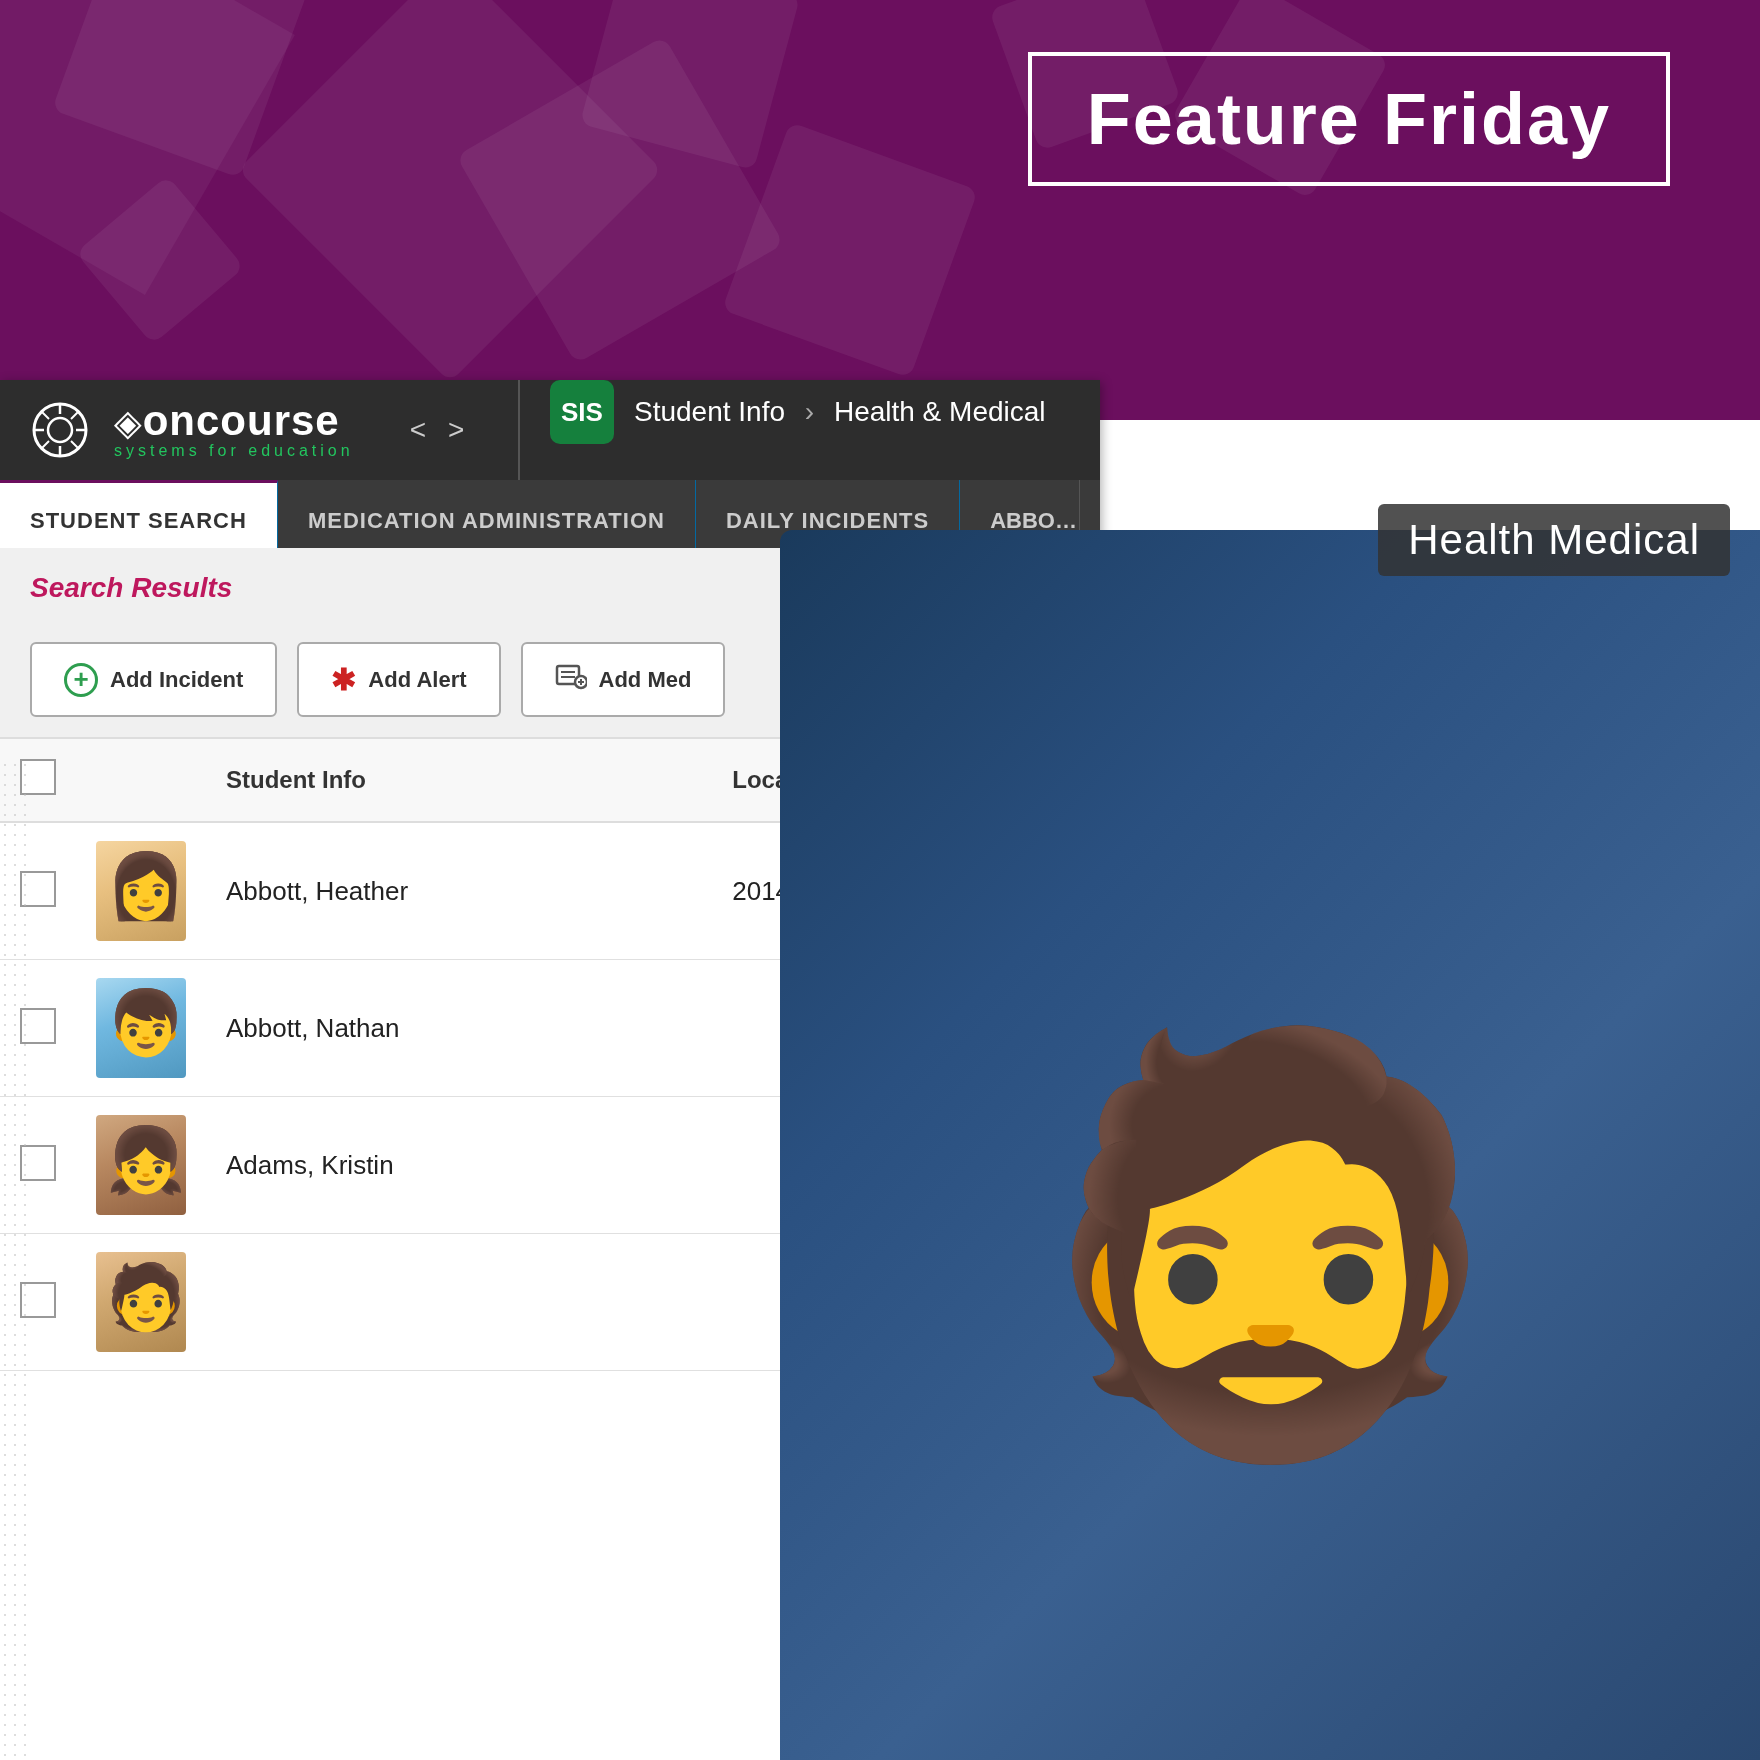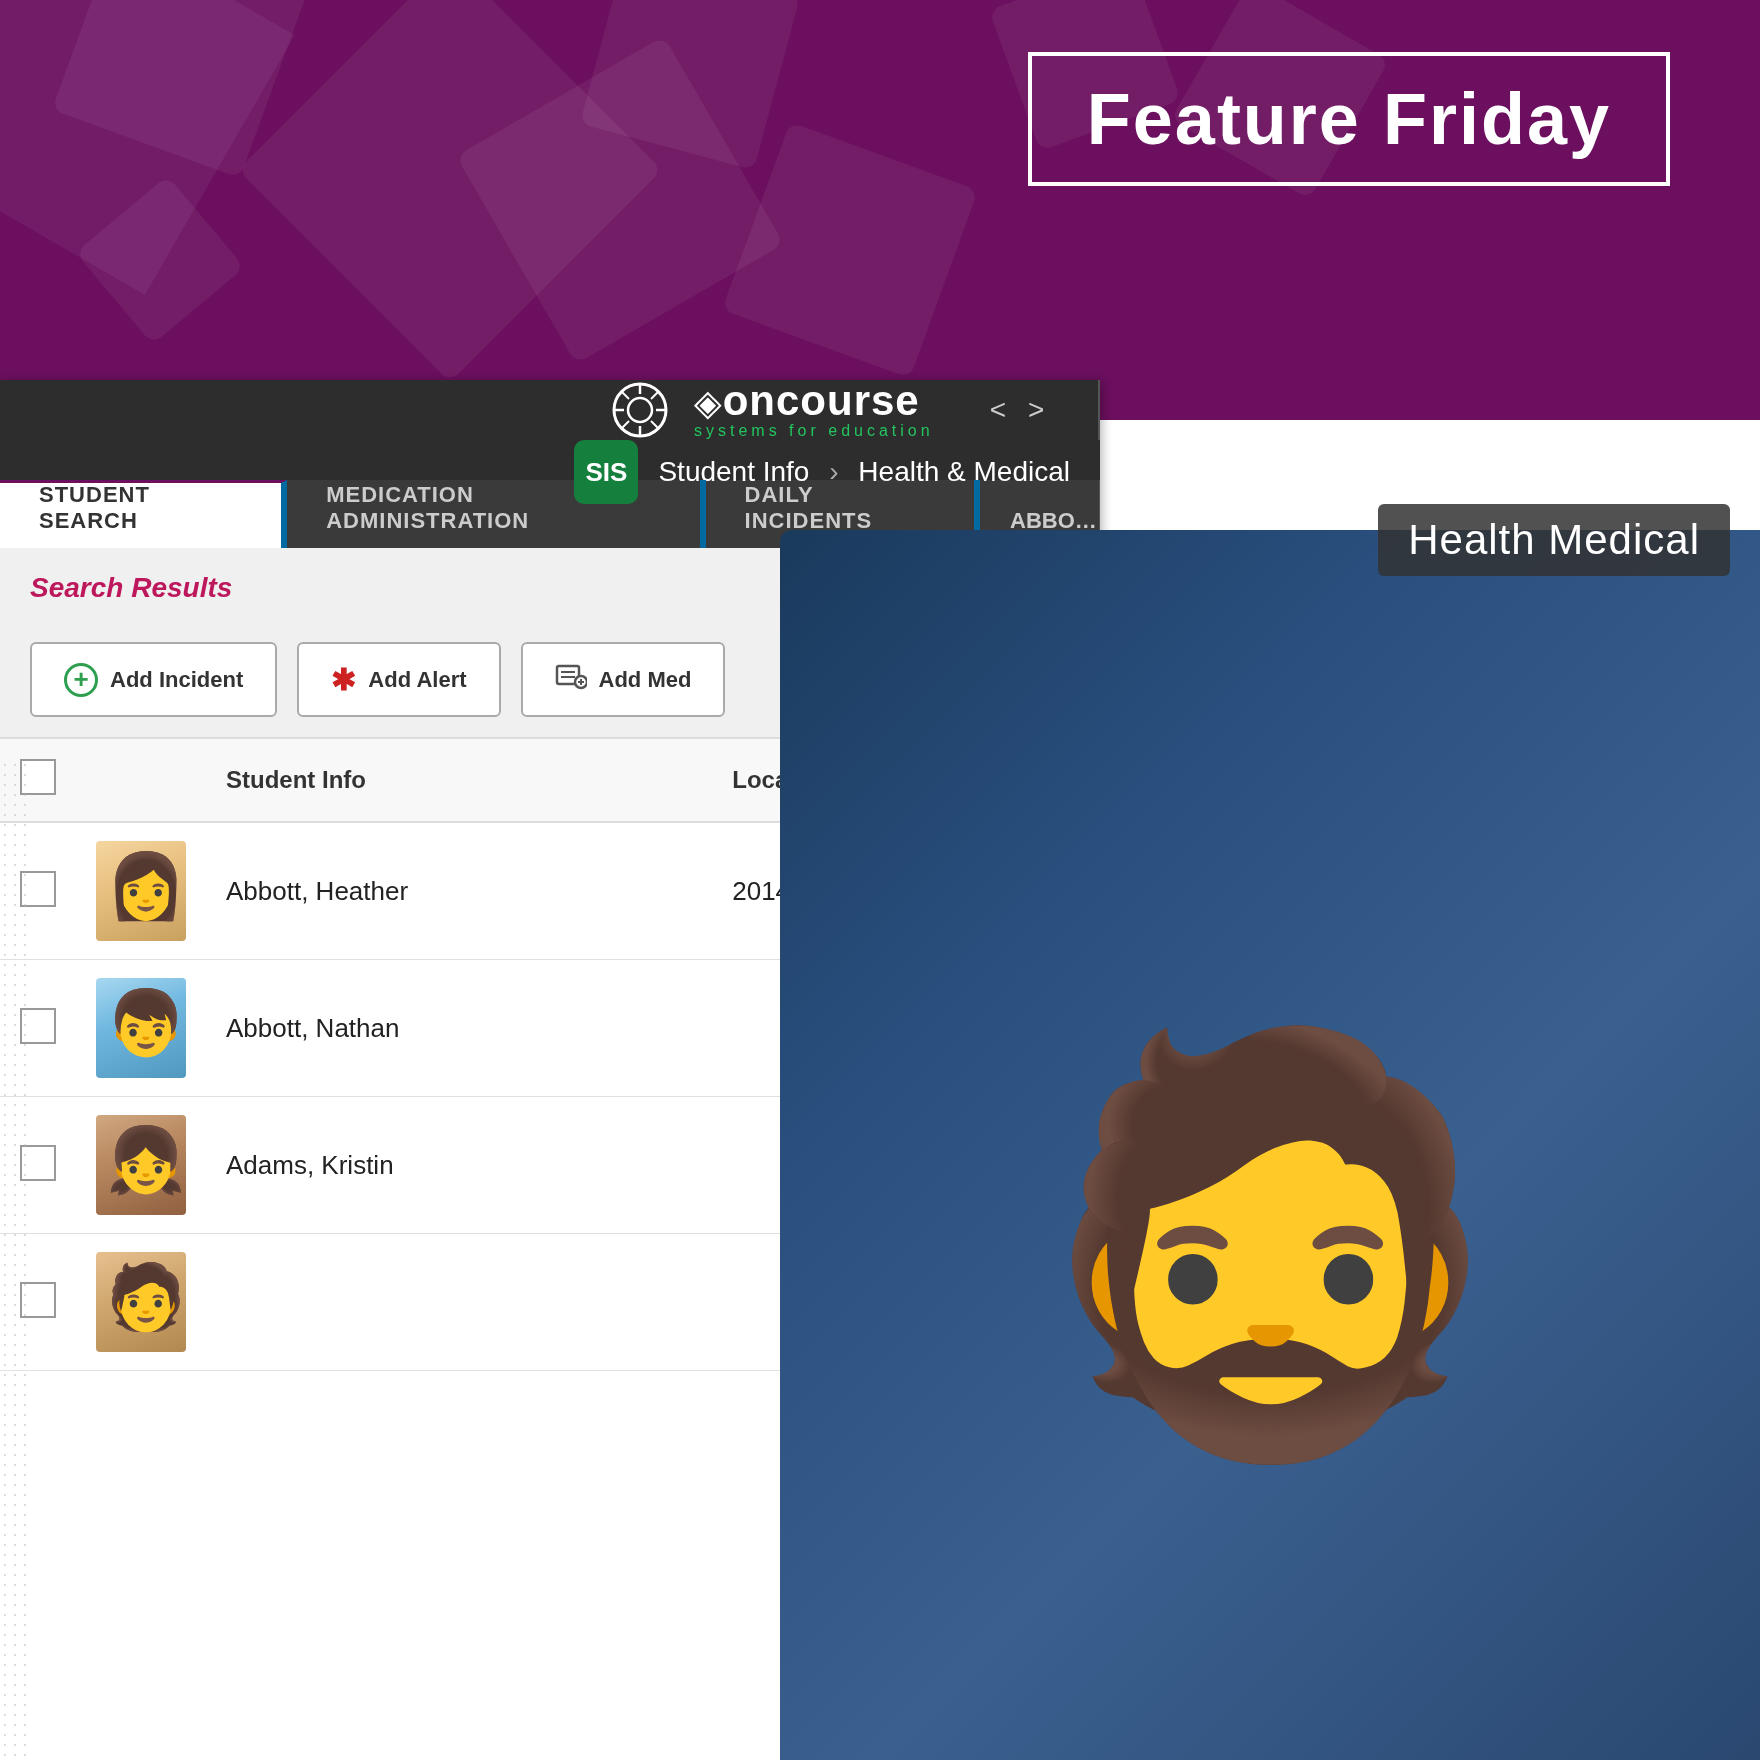--- a/index.html
+++ b/index.html
@@ -64,22 +64,21 @@
       bottom: 0;
       background: #fff;
       box-shadow: 2px 2px 10px rgba(0,0,0,0.3);
     }
 
     
     .nav-bar {
       background: #2d2d2d;
       height: 100px;
       display: flex;
-      align-items: flex-end;
-      flex-direction: column;
+      align-items: flex-start;
     }
 
     .logo-section {
       display: flex;
       align-items: center;
       padding: 0 30px;
       gap: 24px;
       width: 520px;
       border-right: 2px solid #555;
       height: 100%;
@@ -157,31 +156,31 @@
 
     
     .tabs-bar {
       display: flex;
       background: #3a3a3a;
       height: 68px;
       align-items: flex-end;
     }
 
     .tab {
-      padding: 0 39px 14px;
+      padding: 0 30px 14px;
       color: #ccc;
       font-size: 22px;
       font-weight: 600;
       letter-spacing: 1px;
       text-transform: uppercase;
       cursor: pointer;
       height: 100%;
       display: flex;
       align-items: flex-end;
-      border-right: 6px solid #0369a1;
+      border-right: 1px solid #0369a1;
     }
 
     .tab.active {
       background: #fff;
       color: #333;
       border-top: 3px solid #6b0f5e;
     }
 
     
     .search-results {

